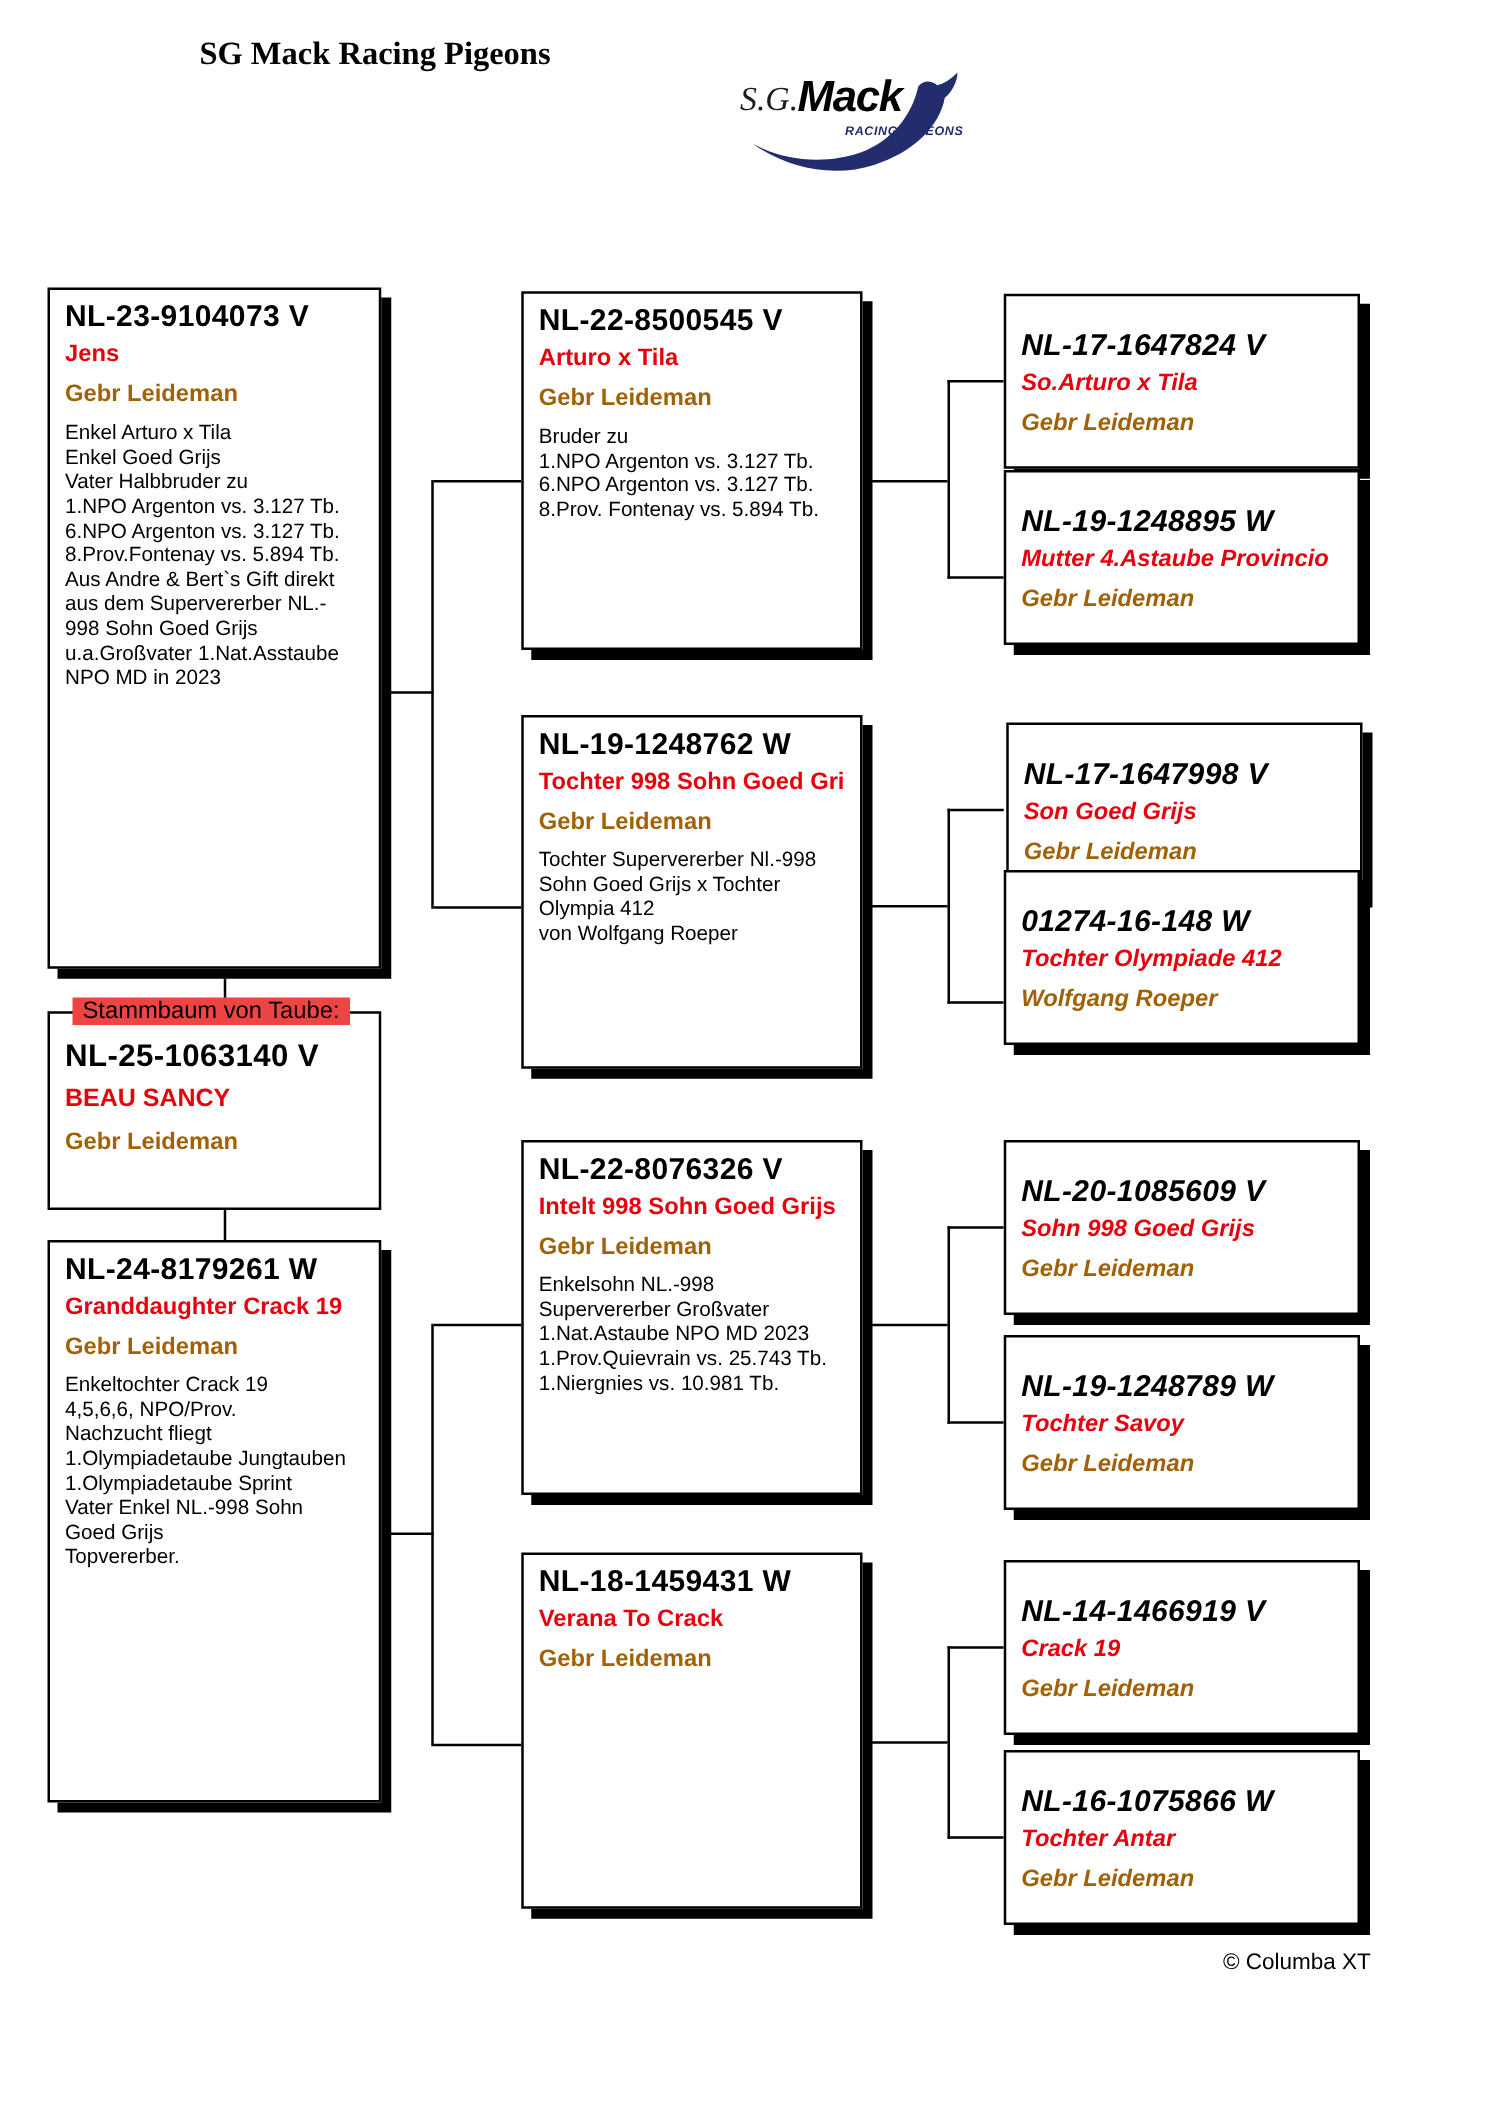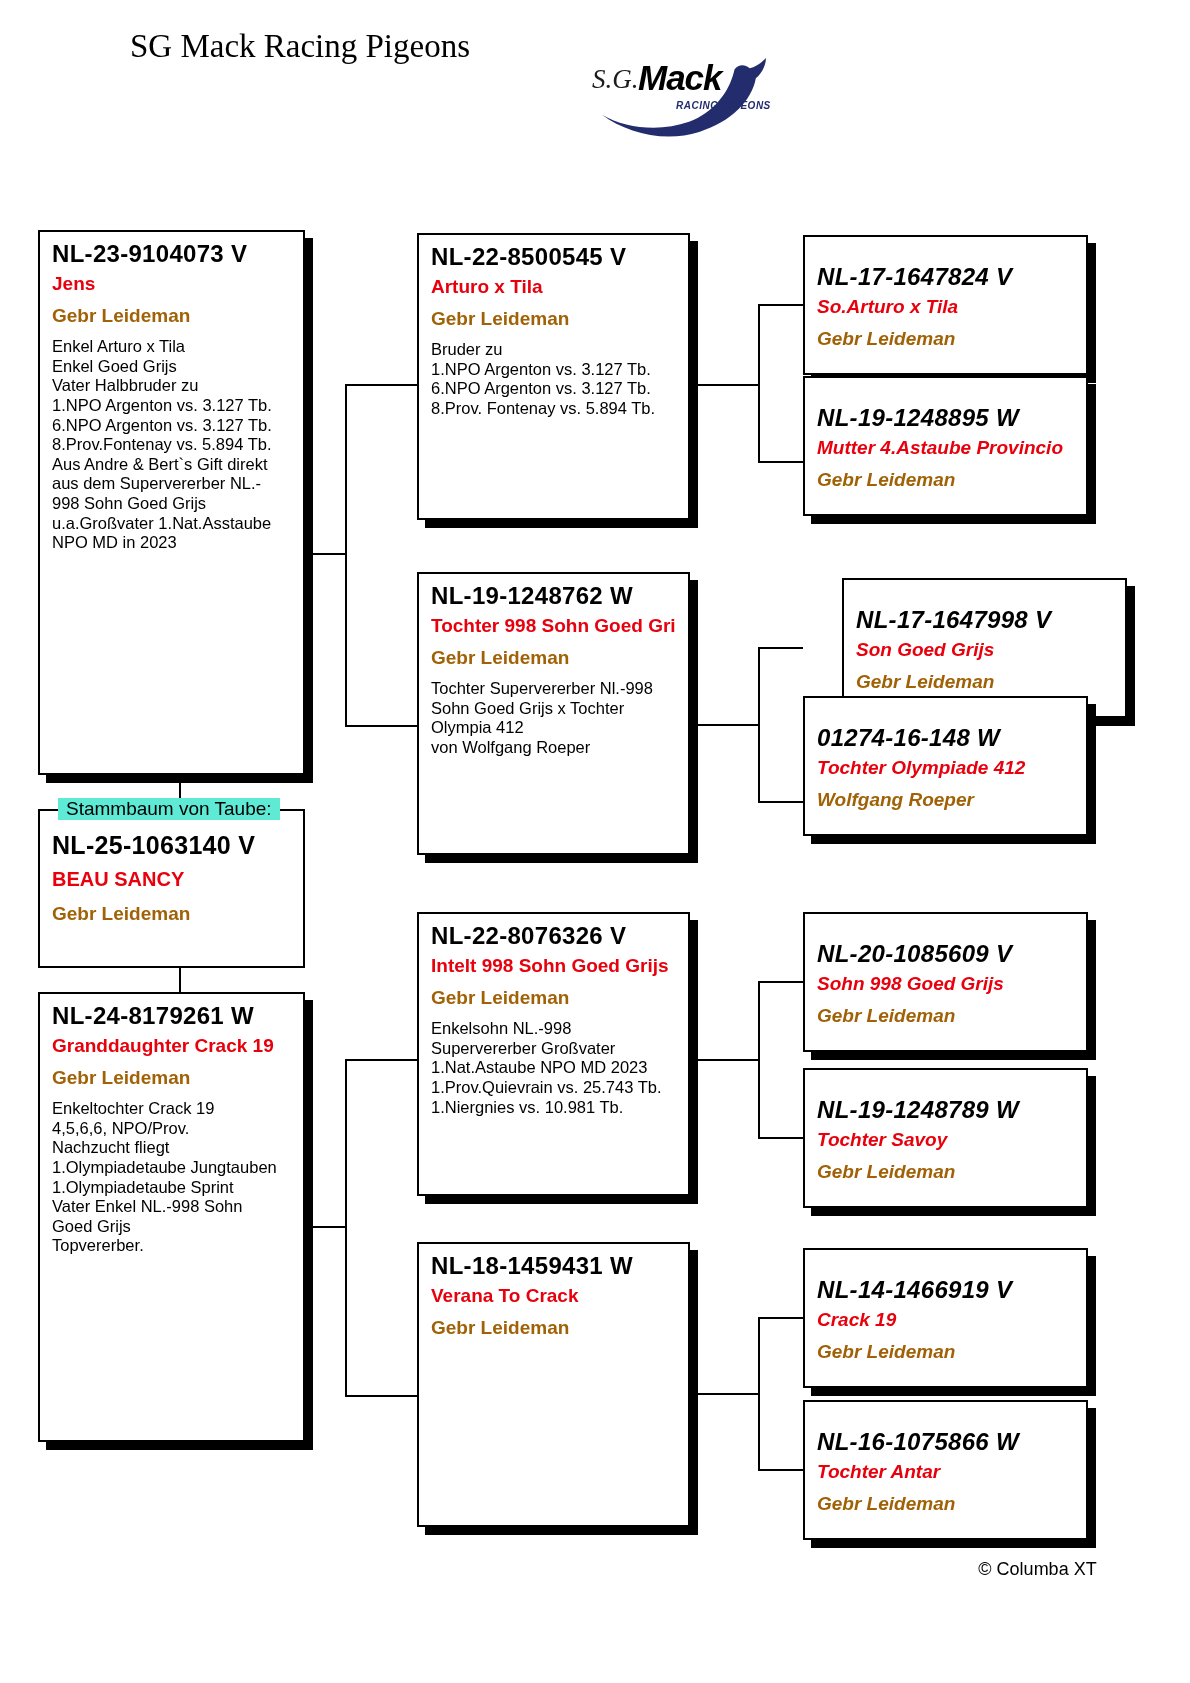--- a/index.html
+++ b/index.html
@@ -1,21 +1,21 @@
 <!DOCTYPE html>
 <html><head>
 <meta charset="utf-8">
 <style>
   html,body { margin:0; padding:0; background:#fff; }
   .page { position:relative; width:1190px; height:1683px; background:#fff;
           font-family:"Liberation Sans", sans-serif; color:#000; overflow:hidden; }
 
   
   .hdr { position:absolute; left:40px; top:28px; width:520px; text-align:center; }
-  .hdr-title { font-family:"Liberation Serif", serif; font-weight:normal; font-size:33px; }
+  .hdr-title { font-family:"Liberation Serif", serif; font-weight:bold; font-size:26px; }
   .hdr-address { font-style:italic; font-size:22px; margin-top:8px; }
   .hdr-contact { font-size:19px; margin-top:7px; }
 
   .logo { position:absolute; left:592px; top:50px; width:185px; height:95px; }
   .logo svg { position:absolute; left:6px; top:2px; width:172px; height:90px; }
   .logo-sg { position:absolute; left:0px; top:14px; font-family:"Liberation Serif", serif;
              font-style:italic; font-size:27px; color:#1c1c1c; z-index:2; }
   .logo-mack { position:absolute; left:46px; top:8px; font-weight:bold; font-style:italic;
                font-size:35px; color:#000; z-index:2; letter-spacing:-1px; }
   .logo-sub { position:absolute; left:84px; top:50px; font-weight:bold; font-style:italic;
@@ -26,21 +26,21 @@
           box-shadow:8px 8px 0 0 #000; padding:8px 12px; }
   .ring { font-size:24px; font-weight:bold; letter-spacing:0.3px; }
   .name { font-size:19px; font-weight:bold; color:#e8000d; margin-top:5px; white-space:nowrap; overflow:hidden; }
   .breeder { font-size:19px; font-weight:bold; color:#a16207; margin-top:10px; }
   .details { font-size:16.5px; margin-top:10px; line-height:1.19; white-space:pre-line; }
   .pbox.gen4 { padding-top:26px;font-style:italic; }
 
   
   .subject-box { position:absolute; box-sizing:border-box; background:#fff; border:2px solid #000;
                  padding:12px 12px 0; }
-  .subject-label { position:absolute; top:-13px; left:18px; background:#5eead4; padding:0 8px;
+  .subject-label { position:absolute; top:-13px; left:18px; background:#ef4444; padding:0 8px;
                    font-size:19px; white-space:nowrap; }
   .subject-box .ring { font-size:25px; margin-top:8px; }
   .subject-box .name { font-size:20px; margin-top:8px; }
   .subject-box .breeder { margin-top:12px; }
 
   
   .cline { position:absolute; background:#000; }
 
   .footer { position:absolute; left:975px; top:1549px; width:125px; text-align:center; font-size:18px;margin-top:10px; }
 </style>
@@ -176,21 +176,21 @@
     <div class="name">So.Arturo x Tila</div>
     <div class="breeder">Gebr Leideman</div>
   </div>
 
   <div class="pbox gen4" style="left:803px;top:376px;width:285px;height:140px;">
     <div class="ring">NL-19-1248895 W</div>
     <div class="name">Mutter 4.Astaube Provincio</div>
     <div class="breeder">Gebr Leideman</div>
   </div>
 
-  <div class="pbox gen4" style="left:842px;top:578px;width:285px;height:140px;">
+  <div class="pbox gen4" style="left:805px;top:578px;width:285px;height:140px;">
     <div class="ring">NL-17-1647998 V</div>
     <div class="name">Son Goed Grijs</div>
     <div class="breeder">Gebr Leideman</div>
   </div>
 
   <div class="pbox gen4" style="left:803px;top:696px;width:285px;height:140px;">
     <div class="ring">01274-16-148 W</div>
     <div class="name">Tochter Olympiade 412</div>
     <div class="breeder">Wolfgang Roeper</div>
   </div>

